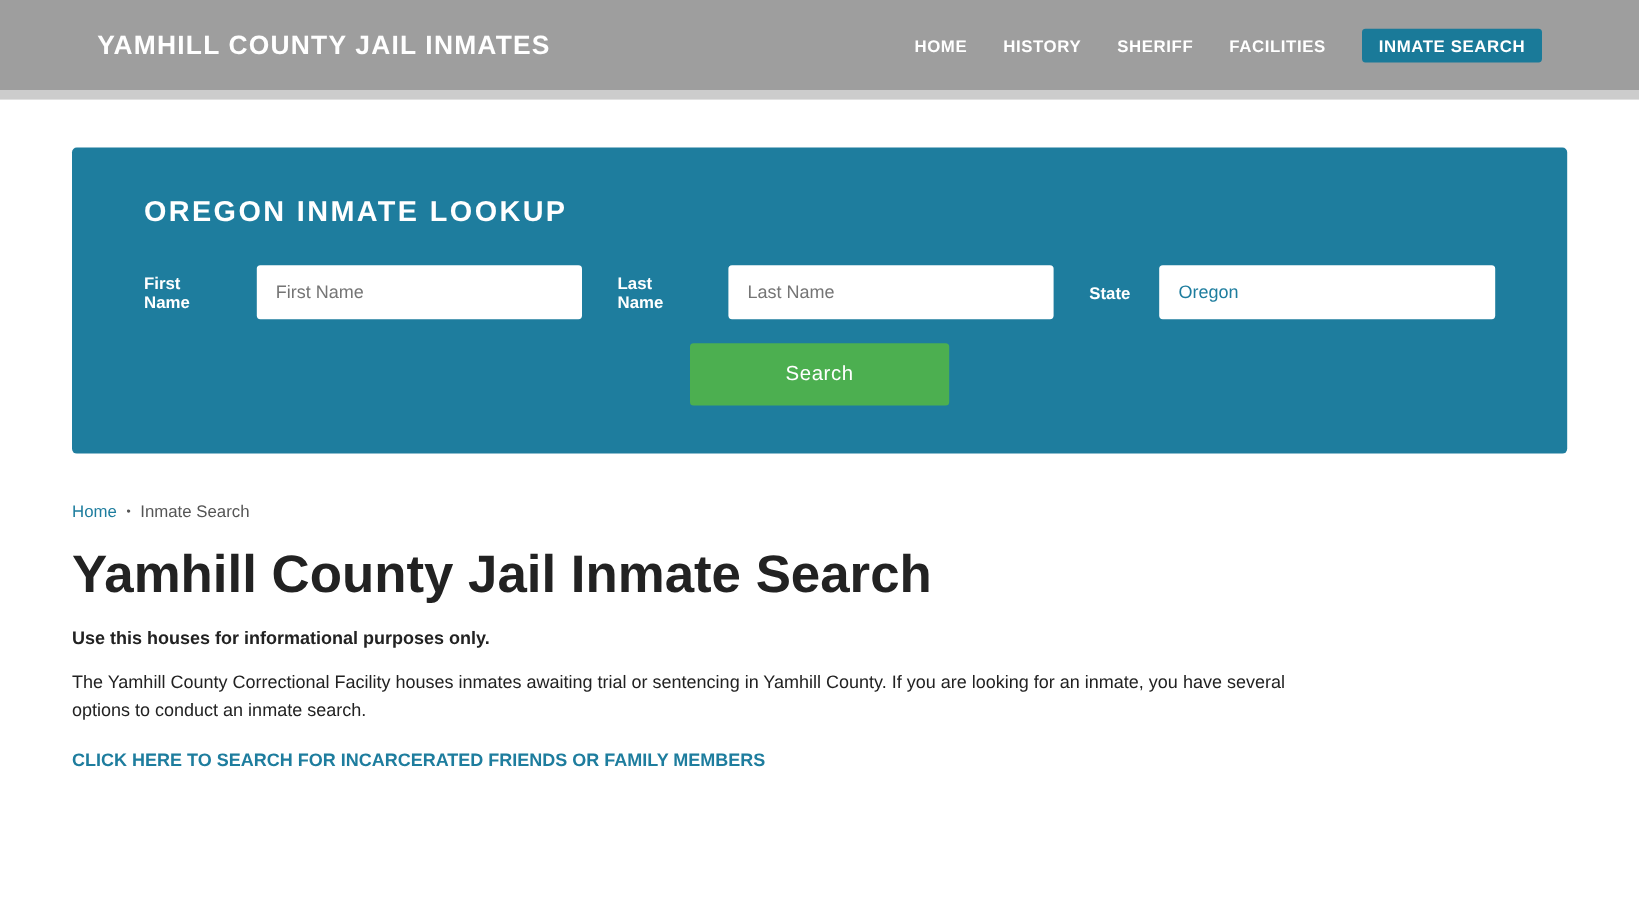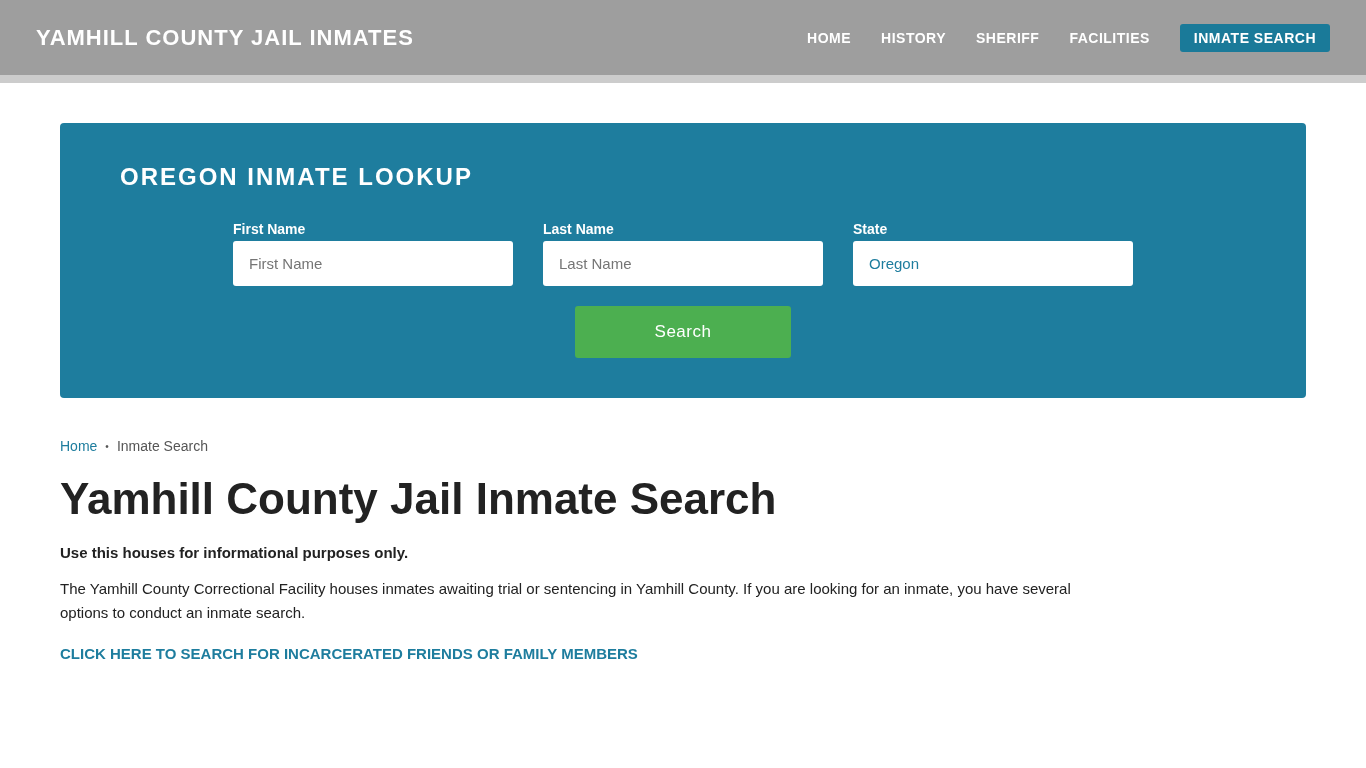--- a/index.html
+++ b/index.html
@@ -12,21 +12,21 @@
       font-family: Arial, sans-serif;
       background-color: #ffffff;
       color: #333;
       width: 1366px;
       min-height: 768px;
     }
 
     
     .header {
       background-color: #9e9e9e;
-      padding: 0 36px;
+      padding: 0 81px;
       height: 75px;
       display: flex;
       align-items: center;
       justify-content: space-between;
     }
 
     .header-title {
       color: #ffffff;
       font-size: 22px;
       font-weight: 900;
@@ -88,22 +88,23 @@
 
     .form-fields {
       display: flex;
       gap: 30px;
       width: 100%;
       justify-content: center;
     }
 
     .form-group {
       display: flex;
-      flex-direction: column;
-      gap: 4px;
+      flex-direction: row;
+      gap: 24px;
+      align-items: center;
     }
 
     .form-label {
       color: #ffffff;
       font-size: 14px;
       font-weight: 600;
     }
 
     .form-input {
       padding: 14px 16px;

